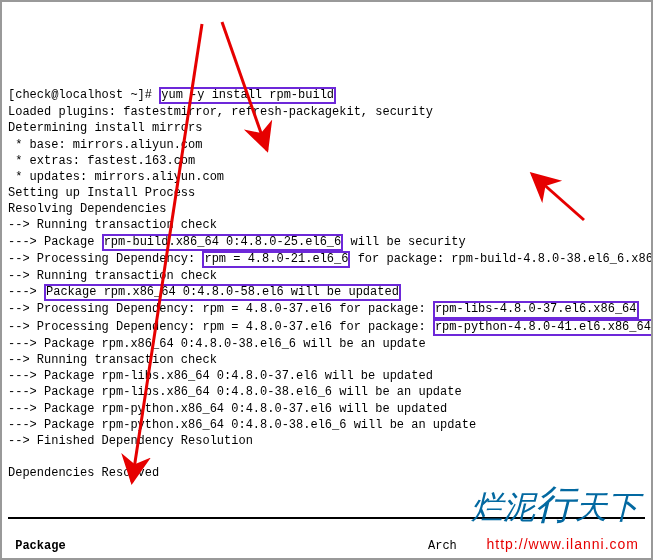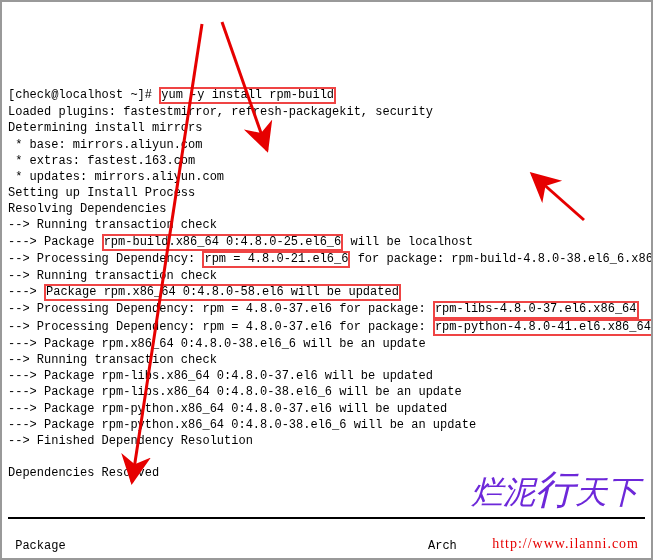--- a/index.html
+++ b/index.html
@@ -10,42 +10,42 @@
       color: #000;
       background: #fff;
       width: 653px;
       height: 560px;
       border: 2px solid #999;
       padding: 4px 6px;
       position: relative;
       overflow: hidden;
       white-space: pre;
     }
-    .hl { border: 2px solid #ef4444; display: inline-block; line-height: 1.1; }
+    .hl { border: 2px solid #6d28d9; display: inline-block; line-height: 1.1; }
     .sep { border-top: 1px solid #000; border-bottom: 1px solid #000; height: 2px; margin: 3px 0; }
     .tbl-row { display: flex; }
-    .col-pkg { width: 420px; }
+    .col-pkg { width: 420px; font-weight: bold; }
     .watermark {
       position: absolute;
       right: 12px;
-      bottom: 42px;
+      bottom: 26px;
       font-size: 32px;
-      color: #6d28d9;
-      font-family: Liberation Sans, sans-serif;
+      color: #0369a1;
+      font-family: Liberation Serif, serif;
       font-style: italic;
       pointer-events: none;
     }
     .wm-big { font-size: 40px; }
     .url {
       position: absolute;
       right: 12px;
       bottom: 4px;
       font-size: 14px;
       color: #e60000;
-      font-family: Liberation Serif, serif;
+      font-family: Liberation Sans, sans-serif;
       letter-spacing: 1px;
     }
     svg.arrows {
       position: absolute;
       top: 0; left: 0;
       width: 653px; height: 560px;
       pointer-events: none;
     }
   </style>
 </head>
@@ -56,21 +56,21 @@
 <div>
 <span>[check@localhost ~]# </span><span class="hl">yum -y install rpm-build</span>
 <span>Loaded plugins: fastestmirror, refresh-packagekit, security</span>
 <span>Determining install mirrors</span>
 <span> * base: mirrors.aliyun.com</span>
 <span> * extras: fastest.163.com</span>
 <span> * updates: mirrors.aliyun.com</span>
 <span>Setting up Install Process</span>
 <span>Resolving Dependencies</span>
 <span>--&gt; Running transaction check</span>
-<span>---&gt; Package </span><span class="hl">rpm-build.x86_64 0:4.8.0-25.el6_6</span><span> will be localhost</span>
+<span>---&gt; Package </span><span class="hl">rpm-build.x86_64 0:4.8.0-25.el6_6</span><span> will be security</span>
 <span>--&gt; Processing Dependency: </span><span class="hl">rpm = 4.8.0-21.el6_6</span><span> for package: rpm-build-4.8.0-38.el6_6.x86_64</span>
 <span>--&gt; Running transaction check</span>
 <span>---&gt; </span><span class="hl">Package rpm.x86_64 0:4.8.0-58.el6 will be updated</span>
 <span>--&gt; Processing Dependency: rpm = 4.8.0-37.el6 for package: </span><span class="hl">rpm-libs-4.8.0-37.el6.x86_64</span>
 <span>--&gt; Processing Dependency: rpm = 4.8.0-37.el6 for package: </span><span class="hl">rpm-python-4.8.0-41.el6.x86_64</span>
 <span>---&gt; Package rpm.x86_64 0:4.8.0-38.el6_6 will be an update</span>
 <span>--&gt; Running transaction check</span>
 <span>---&gt; Package rpm-libs.x86_64 0:4.8.0-37.el6 will be updated</span>
 <span>---&gt; Package rpm-libs.x86_64 0:4.8.0-38.el6_6 will be an update</span>
 <span>---&gt; Package rpm-python.x86_64 0:4.8.0-37.el6 will be updated</span>

